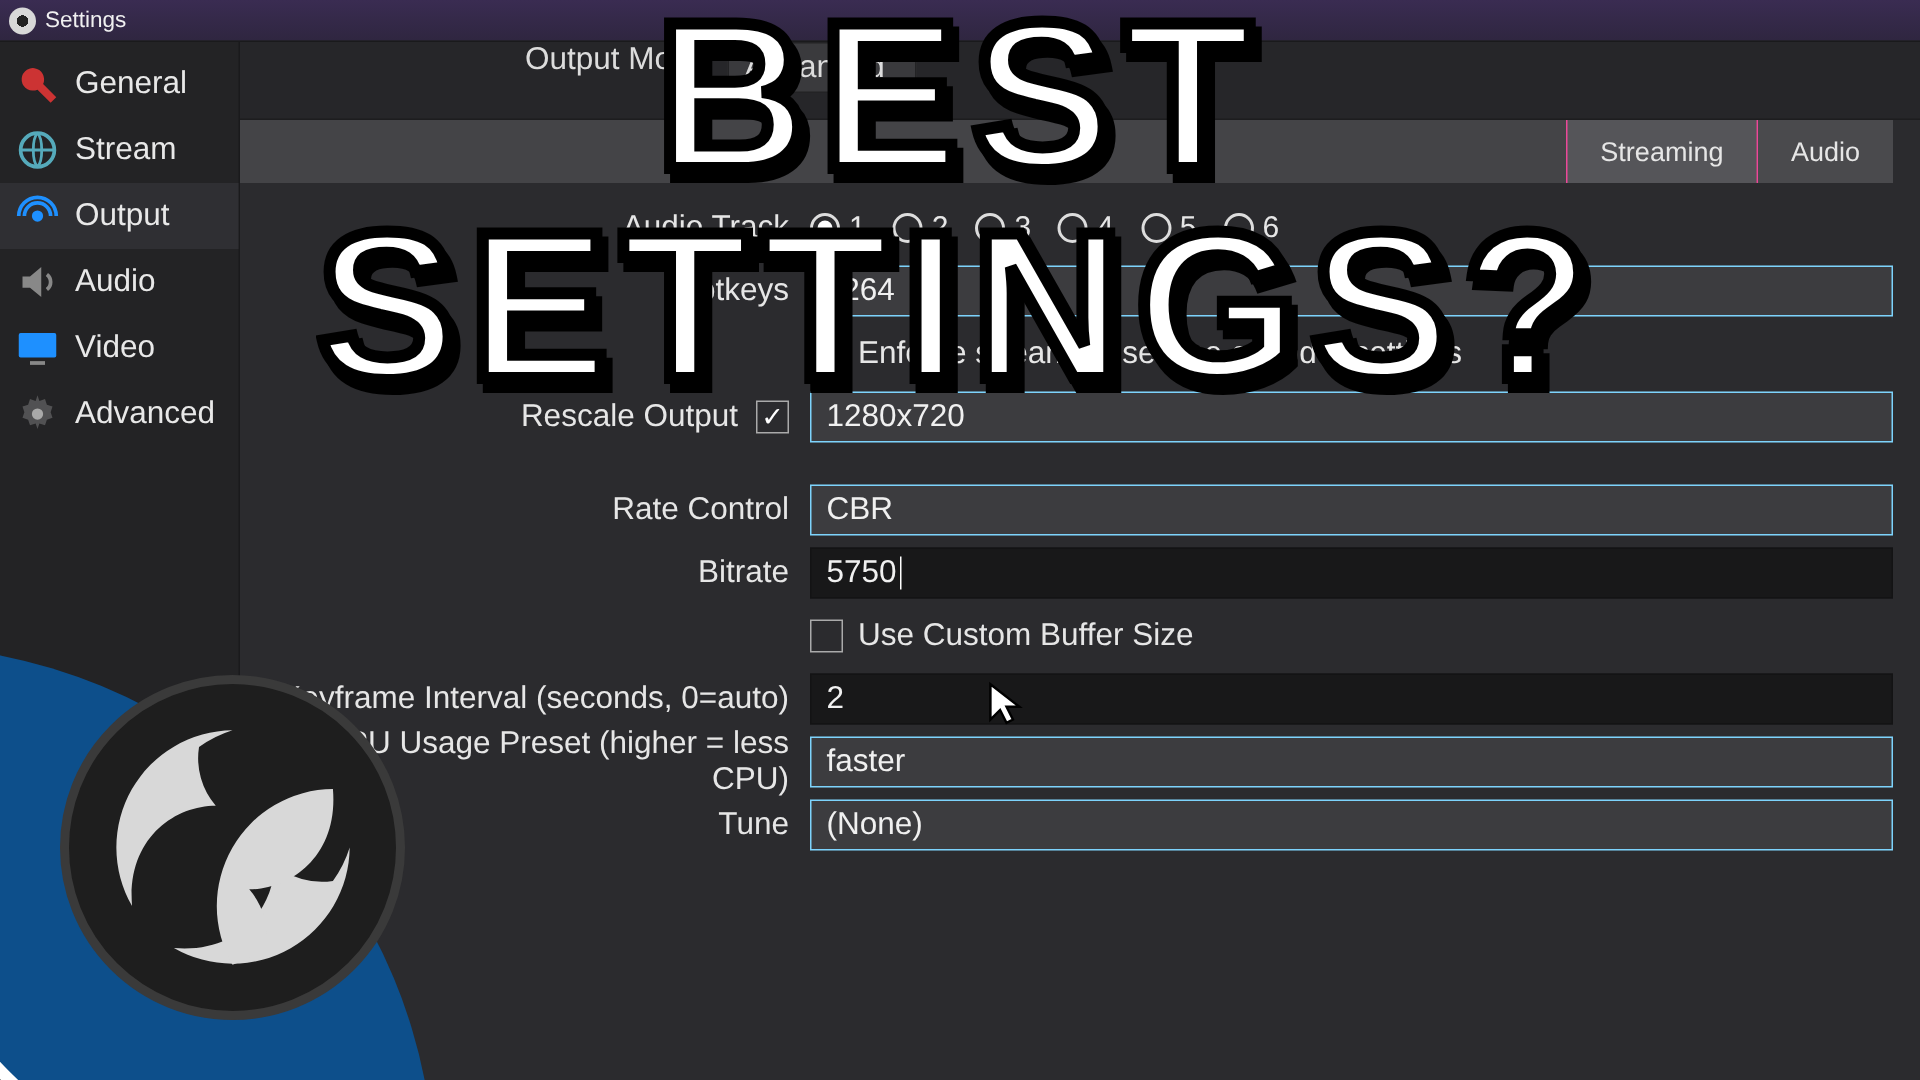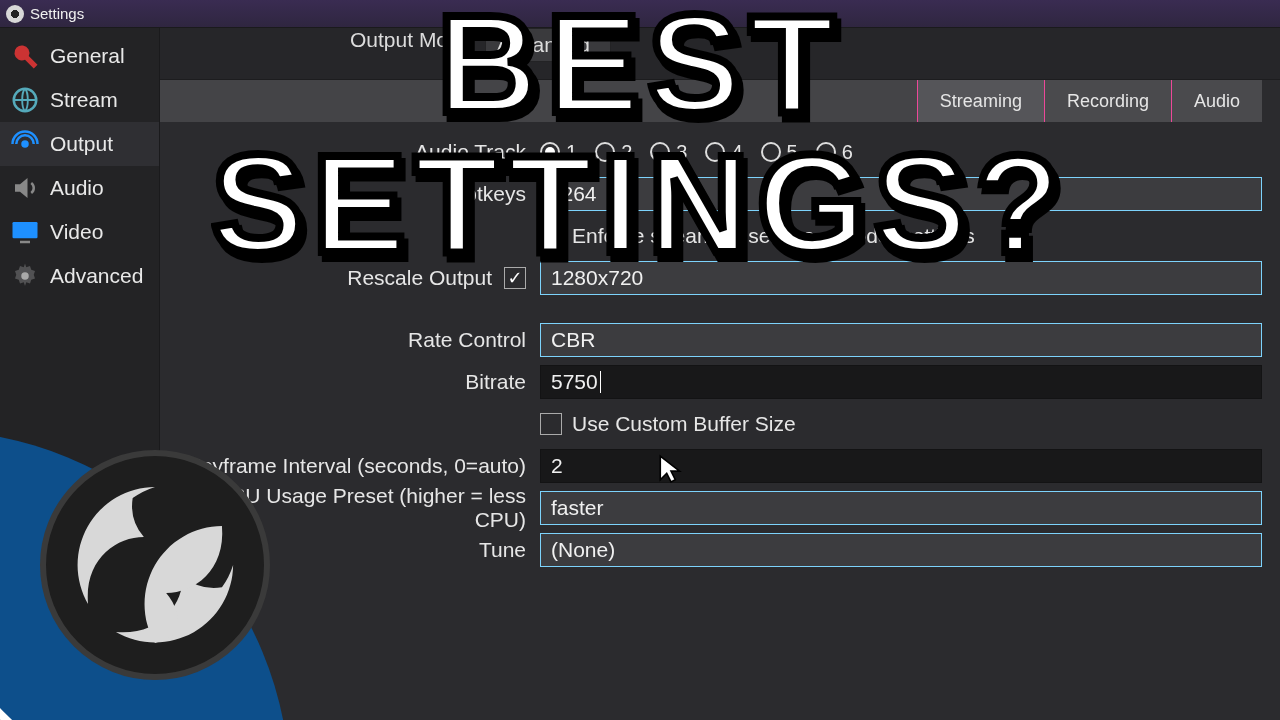--- a/index.html
+++ b/index.html
@@ -216,23 +216,20 @@
   <span class="sel"><span>Advanced</span></span>
 </div>
 
 <div class="main">
 
   <div class="tabs-strip">
     <div class="tab active">
         <span>Streaming</span>
       </div>
     <div class="tab">
-        <span>Recording</span>
-      </div>
-    <div class="tab">
         <span>Audio</span>
       </div>
   </div>
 
   <div class="form-row">
     <div class="label">Audio Track</div>
     <div class="control radio-row">
       <span class="radio checked"></span>
         <span class="num">1</span>
       <span class="radio"></span>

